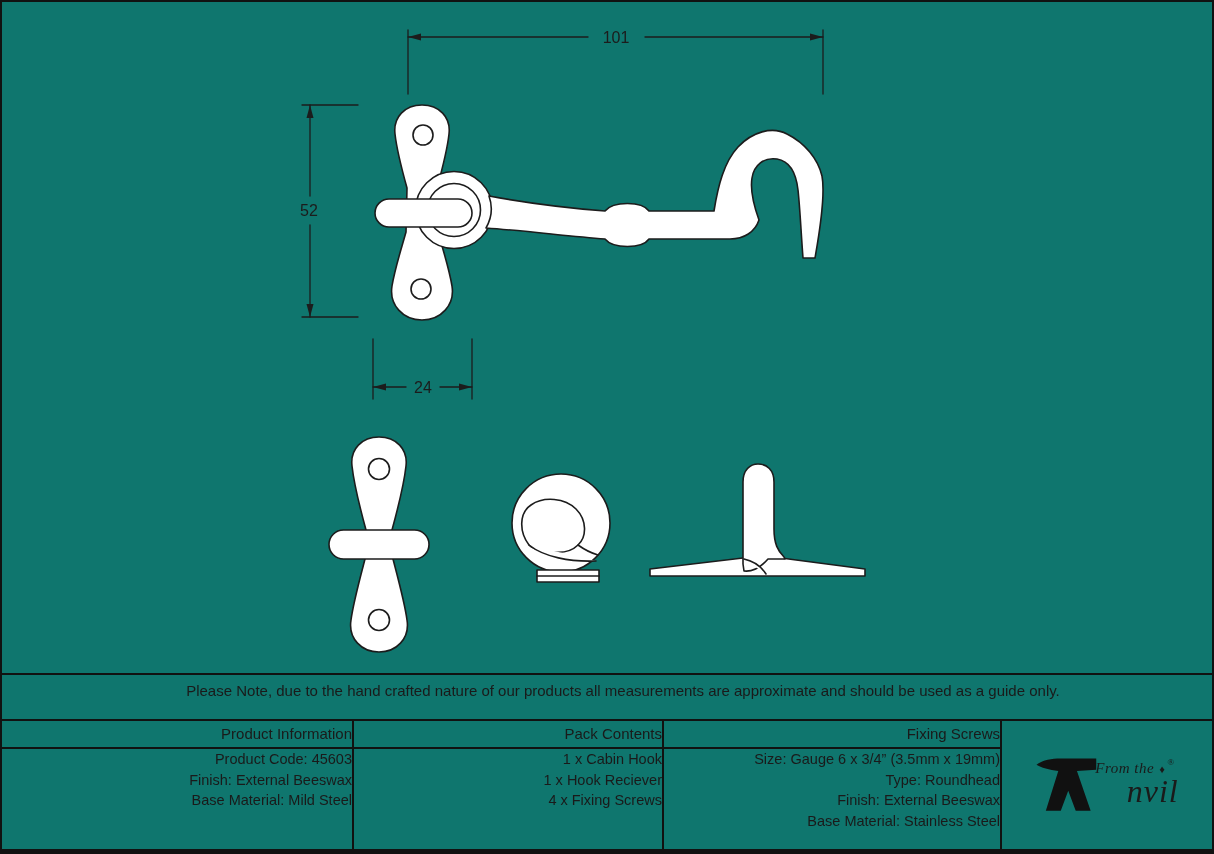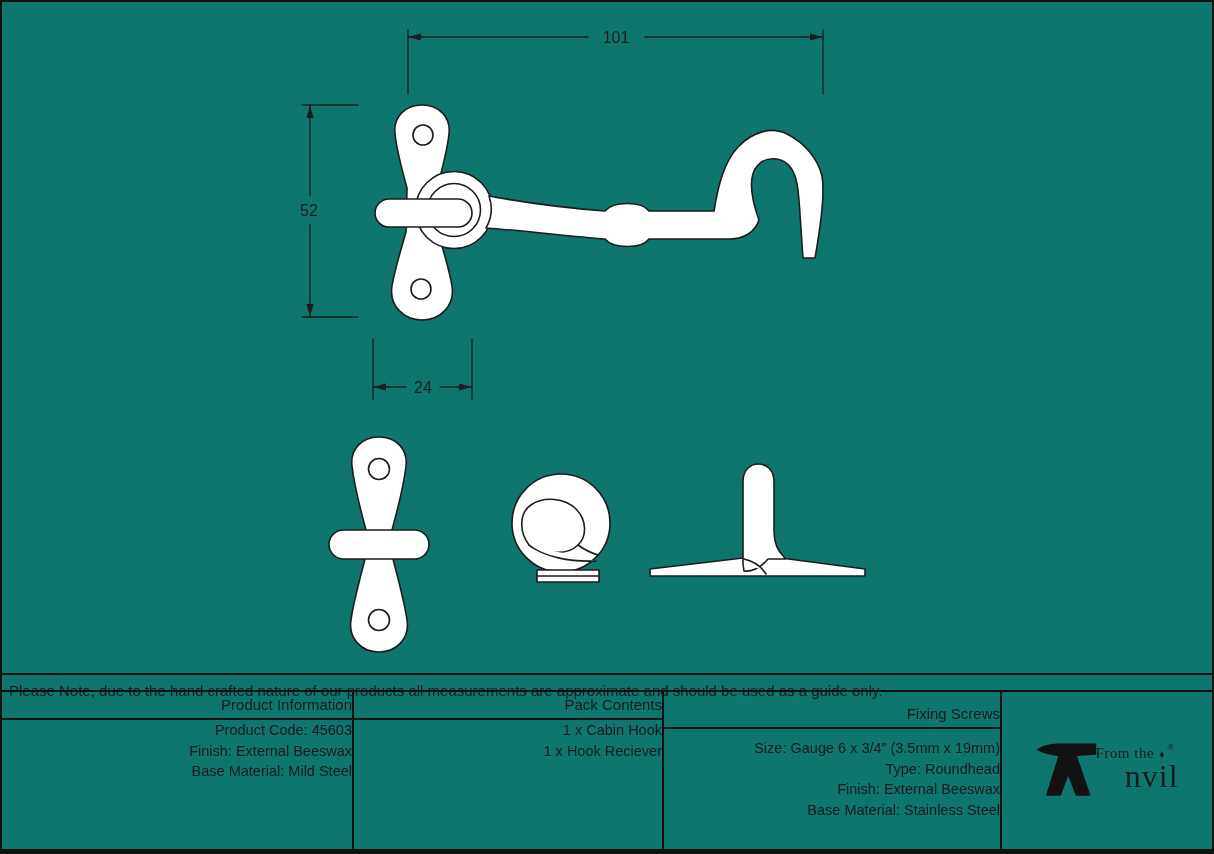--- a/index.html
+++ b/index.html
@@ -5,36 +5,36 @@
   html,body{margin:0;padding:0;background:#fff;}
   .page{
     width:1214px;height:854px;box-sizing:border-box;background:#0f766e;
     border:2px solid #111;border-bottom-width:5px;
     display:flex;flex-direction:column;
     font-family:"Liberation Sans", sans-serif;color:#1a1a1a;
   }
   .drawing-area{height:671px;position:relative;overflow:hidden;}
   .drawing-area svg{display:block;}
   .note-row{
-    height:17px;box-sizing:border-box;border-top:2px solid #111;
-    line-height:31px;padding-left:7px;font-size:15px;white-space:nowrap;
+    height:46px;box-sizing:border-box;border-top:2px solid #111;
+    line-height:31px;padding-left:32px;font-size:15px;white-space:nowrap;text-align:center;
   }
   .info-table{flex:1;display:flex;border-top:2px solid #111;box-sizing:border-box;}
   .col{box-sizing:border-box;border-right:2px solid #111;text-align:right;}
   .col1{width:352px;}
   .col2{width:310px;}
   .col3{width:338px;}
-  .col4{flex:1;border-right:none;display:flex;align-items:center;justify-content:center;}
+  .col4{flex:1;border-right:none;display:flex;align-items:center;justify-content:center;font-style:italic;}
   .cell-header{
     height:28px;box-sizing:border-box;border-bottom:2px solid #111;
     line-height:26px;font-size:15px;
   }
   .col1 .cell-header,.col1 .cell-body{padding-left:16px;}
   .col2 .cell-header,.col2 .cell-body{padding-left:11px;}
-  .col3 .cell-header,.col3 .cell-body{padding-left:13px;margin-top:9px;}
+  .col3 .cell-header,.col3 .cell-body{padding-left:13px;}
   .cell-body{padding-top:0;font-size:14.5px;}
   .spec-row{line-height:20.6px;white-space:nowrap;}
   .spec-row .lbl{display:inline-block;width:105px;}
   .col3 .spec-row .lbl{width:109px;}
   .pack-item{line-height:20.6px;white-space:nowrap;}
   
   .logo{display:flex;align-items:flex-end;position:relative;}
   .anvil-glyph{display:block;margin-bottom:3px;}
   .logo-right{display:flex;flex-direction:column;margin-left:-4px;}
   .logo-top{
@@ -162,20 +162,21 @@
           <span class="val">Mild Steel</span>
         </div>
       </div>
     </div>
 
     <div class="col col2">
       <div class="cell-header">Pack Contents</div>
       <div class="cell-body">
         <div class="pack-item">1 x Cabin Hook</div>
         <div class="pack-item">1 x Hook Reciever</div>
+        <div class="pack-item">4 x Fixing Screws</div>
       </div>
     </div>
 
     <div class="col col3">
       <div class="cell-header">Fixing Screws</div>
       <div class="cell-body">
         <div class="spec-row">
           <span class="lbl">Size:</span>
           <span class="val">Gauge 6 x 3/4” (3.5mm x 19mm)</span>
         </div>

